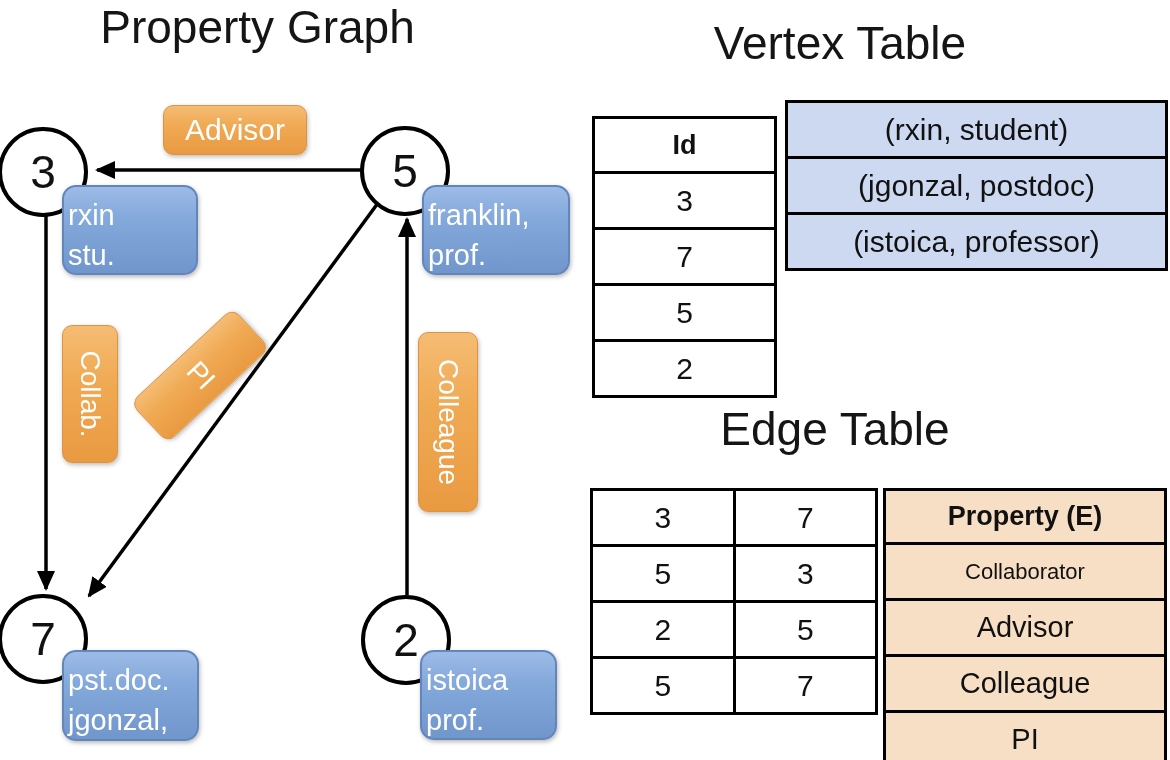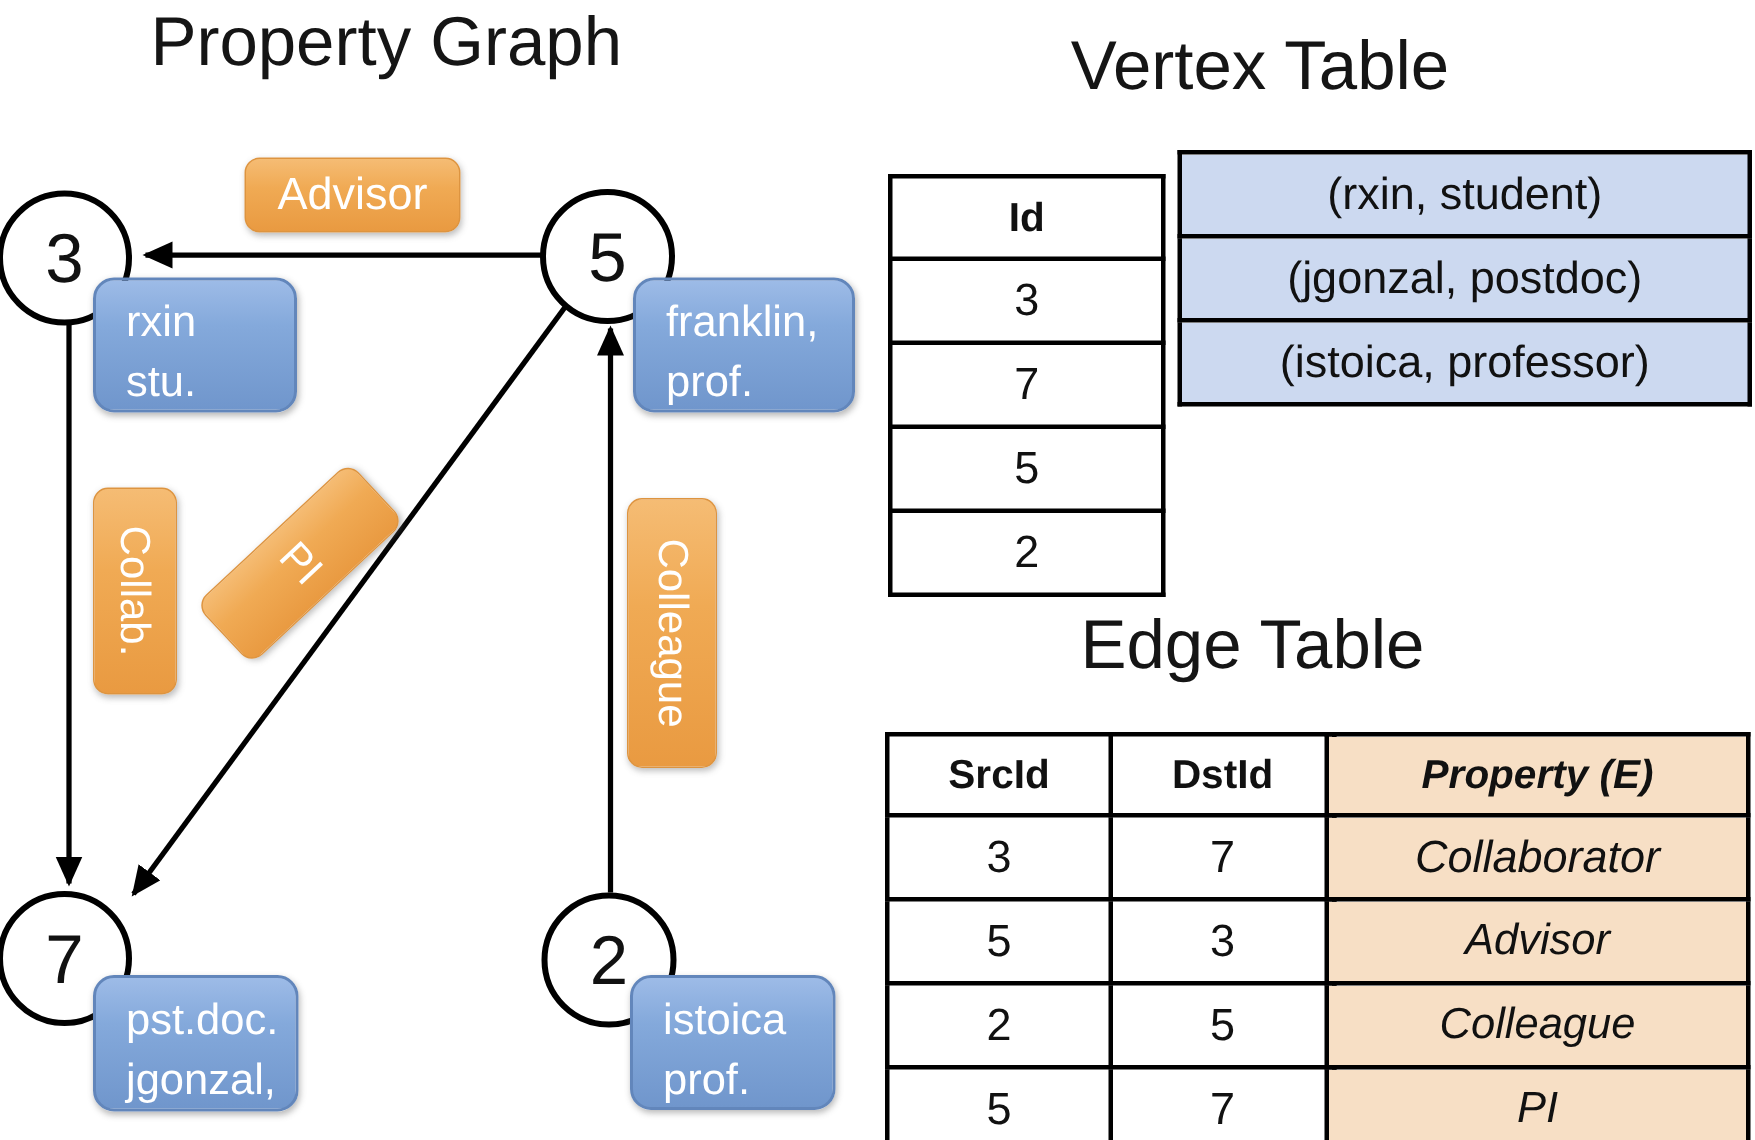--- a/index.html
+++ b/index.html
@@ -15,21 +15,21 @@
   .node{position:absolute;width:90px;height:90px;box-sizing:border-box;
         border:4px solid #000;border-radius:50%;background:#fff;
         display:flex;align-items:center;justify-content:center;
         font-size:46px;font-weight:400;color:#111;z-index:2;}
 
   
   .vprop{position:absolute;box-sizing:border-box;z-index:3;
          background:linear-gradient(180deg,#9dbbe7 0%,#84a9db 35%,#7096cc 100%);
          border:2px solid #6286bb;border-radius:14px;
          color:#fff;font-size:29px;line-height:40px;
-         padding:8px 0 0 20px;
+         padding:8px 0 0 4px;
          box-shadow:1px 2px 4px rgba(100,100,100,.45);}
   .vprop span{display:block;}
 
   
   .eprop{position:absolute;box-sizing:border-box;z-index:4;
          background:linear-gradient(180deg,#f5bc74 0%,#f0aa54 40%,#e99a41 100%);
          border:1.5px solid #dd9440;border-radius:10px;
          color:#fff;font-size:28px;
          display:flex;align-items:center;justify-content:center;
          box-shadow:1px 2px 4px rgba(110,110,110,.45);}
@@ -38,21 +38,21 @@
   
   #edges{position:absolute;left:0;top:0;z-index:1;}
 
   
   table{border-collapse:collapse;table-layout:fixed;position:absolute;}
   th,td{border:3px solid #000;text-align:center;vertical-align:middle;
         overflow:hidden;white-space:nowrap;}
   th{font-size:27px;font-weight:bold;height:49px;}
   td{font-size:30px;font-weight:400;height:51px;}
   .bg-blue{background:#ccd9f0;}
-  .bg-tan{background:#f7dfc5;font-style:italic;}
+  .bg-tan{background:#f7dfc5;}
 </style>
 </head>
 <body>
 
 <div class="abs big-title" style="left:0;top:18;width:515px;">Property Graph</div>
 
 <svg id="edges" width="590" height="760" viewBox="0 0 590 760">
   <defs>
     <marker id="arrow" markerUnits="userSpaceOnUse" markerWidth="22" markerHeight="20" refX="18" refY="9" orient="auto">
       <path d="M0,0 L20,9 L0,18 Z" fill="#000"></path>
@@ -140,24 +140,20 @@
   <tr>
         <td class="bg-blue">(istoica, professor)</td>
       </tr>
 </tbody>
   </table>
 
 <div class="abs big-title" style="left:570px;top:402px;width:530px;">Edge Table</div>
 
 <table style="left:590px;top:488px;width:288px;">
   <tbody>
-      <tr>
-    <th style="width:144px;">SrcId</th>
-    <th style="width:144px;">DstId</th>
-  </tr>
   <tr>
     <td>3</td>
     <td>7</td>
   </tr>
   <tr>
     <td>5</td>
     <td>3</td>
   </tr>
   <tr>
     <td>2</td>
@@ -169,21 +165,21 @@
   </tr>
 </tbody>
   </table>
 
 <table style="left:883px;top:488px;width:284px;">
   <tbody>
       <tr>
         <th class="bg-tan">Property (E)</th>
       </tr>
   <tr>
-        <td class="bg-tan" style="font-size:30px;">Collaborator</td>
+        <td class="bg-tan" style="font-size:22px;">Collaborator</td>
       </tr>
   <tr>
         <td class="bg-tan" style="font-size:29px;">Advisor</td>
       </tr>
   <tr>
         <td class="bg-tan" style="font-size:29px;">Colleague</td>
       </tr>
   <tr>
         <td class="bg-tan" style="font-size:29px;">PI</td>
       </tr>

